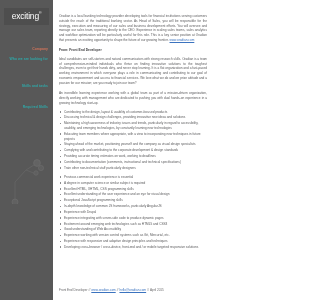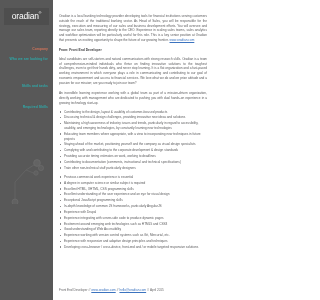--- a/index.html
+++ b/index.html
@@ -126,21 +126,21 @@
   .fsep{color:#8a8a8c;padding:0 1px;}
 </style>
 </head>
 <body>
 
 <div class="page">
 
   <div class="sidebar">
 
     <div class="logo-box">
-      <span class="logo-text"><span>oradian</span><span class="tm">®</span></span>
+      <span class="logo-text"><span>exciting</span><span class="tm">®</span></span>
     </div>
 
     <div class="side-labels">
       <div class="side-label sl-accent sl-gap-a">Company</div>
       <div class="side-label sl-teal sl-gap-b">Who we are looking for</div>
       <div class="side-label sl-teal sl-gap-c">Skills and tasks</div>
       <div class="side-label sl-teal sl-gap-d">Required Skills</div>
     </div>
 
     <svg class="deco" viewBox="0 0 44 52">

